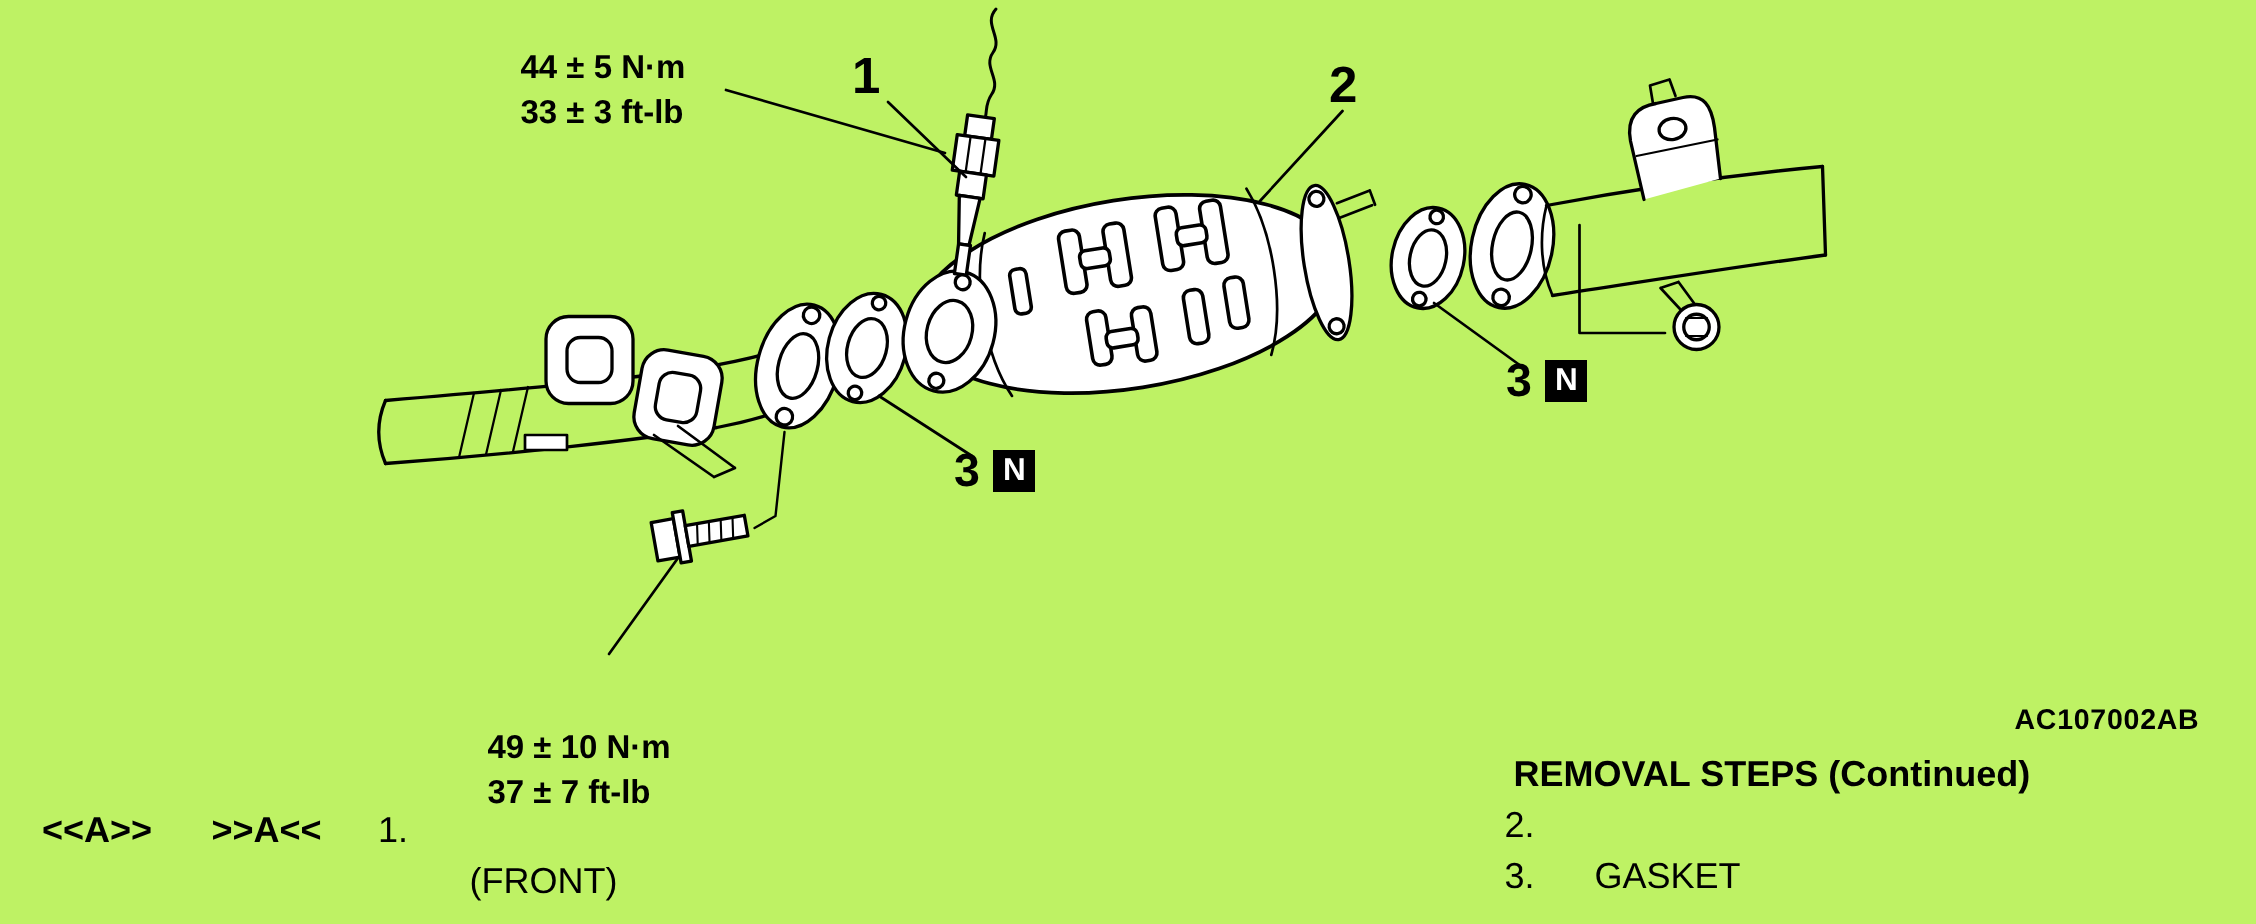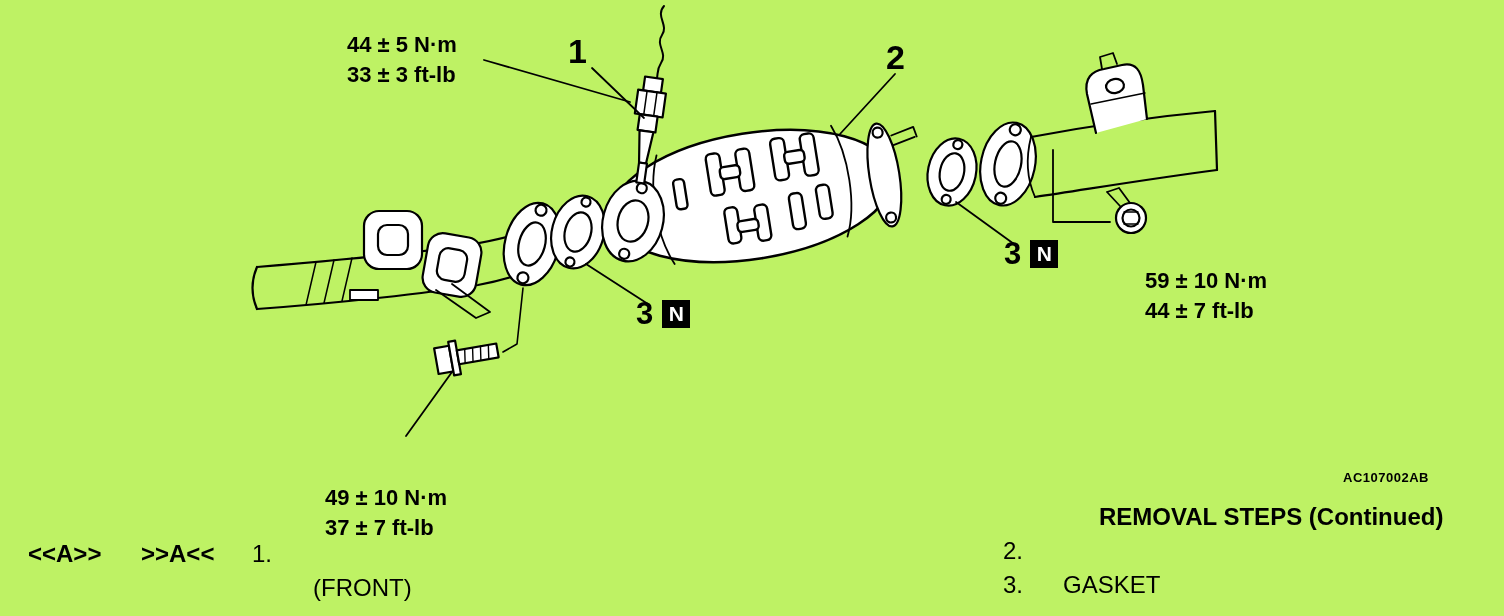--- a/index.html
+++ b/index.html
@@ -5,40 +5,40 @@
   html,body { margin:0; padding:0; background:#fff; }
   .stage { position:relative; width:1504px; height:616px; background:#bef264;
            font-family:"Liberation Sans", sans-serif; color:#000; overflow:hidden; }
   .abs { position:absolute; }
   svg.art { position:absolute; left:0; top:0; }
   .torque { font-weight:bold; font-size:22px; line-height:30px; white-space:nowrap; }
   .callout-num { font-weight:bold; font-size:34px; line-height:1; }
   .callout3 { display:flex; align-items:center; gap:9px; font-weight:bold; font-size:31px; line-height:1; }
   .nbadge { display:inline-block; width:28px; height:28px; background:#000; color:#fff;
             font-size:21px; line-height:28px; text-align:center; font-weight:bold; }
-  .figcode { font-weight:bold; font-size:13px; letter-spacing:.5px; white-space:nowrap; }
+  .figcode { font-weight:bold; font-size:19px; letter-spacing:.5px; white-space:nowrap; }
   .heading { font-weight:bold; font-size:24px; white-space:nowrap; }
   .step-num, .step-label { font-size:24px; white-space:nowrap; }
   .marker { font-weight:bold; font-size:24px; white-space:nowrap; }
 
   .t1 { left:347px; top:30px; }
   .t2 { left:325px; top:436px;margin-top:47px; }
   .t3 { left:1145px; top:266px; }
   .c1 { left:568px; top:34px; }
   .c2 { left:886px; top:40px; }
   .c3l { left:636px; top:298px; }
   .c3r { left:1004px; top:238px; }
   .fc { left:1343px; top:470px; }
   .hL { left:315px; top:506px; }
   .m1 { left:28px;  top:540px; }
   .m2 { left:141px; top:540px; }
   .s1n { left:252px; top:540px; }
   .s1l { left:313px; top:540px; }
   .s1s { left:313px; top:574px; }
-  .hR { left:1099px; top:503px; }
+  .hR { left:1009px; top:503px; }
   .s2n { left:1003px; top:537px; }
   .s2l { left:1063px; top:537px; }
   .s3n { left:1003px; top:571px; }
   .s3l { left:1063px; top:571px; }
 </style>
 </head>
 <body>
 
 <div class="stage">
 
@@ -171,24 +171,20 @@
   <div class="abs torque t1">
     <div>44 ± 5 N·m</div>
     <div>33 ± 3 ft-lb</div>
   </div>
 
   <div class="abs torque t2">
     <div>49 ± 10 N·m</div>
     <div>37 ± 7 ft-lb</div>
   </div>
 
-  <div class="abs torque t3">
-    <div>59 ± 10 N·m</div>
-    <div>44 ± 7 ft-lb</div>
-  </div>
 
   <div class="abs callout-num c1">1</div>
   <div class="abs callout-num c2">2</div>
 
   <div class="abs callout3 c3l">
     <span>3</span>
     <span class="nbadge">N</span>
   </div>
 
   <div class="abs callout3 c3r">

